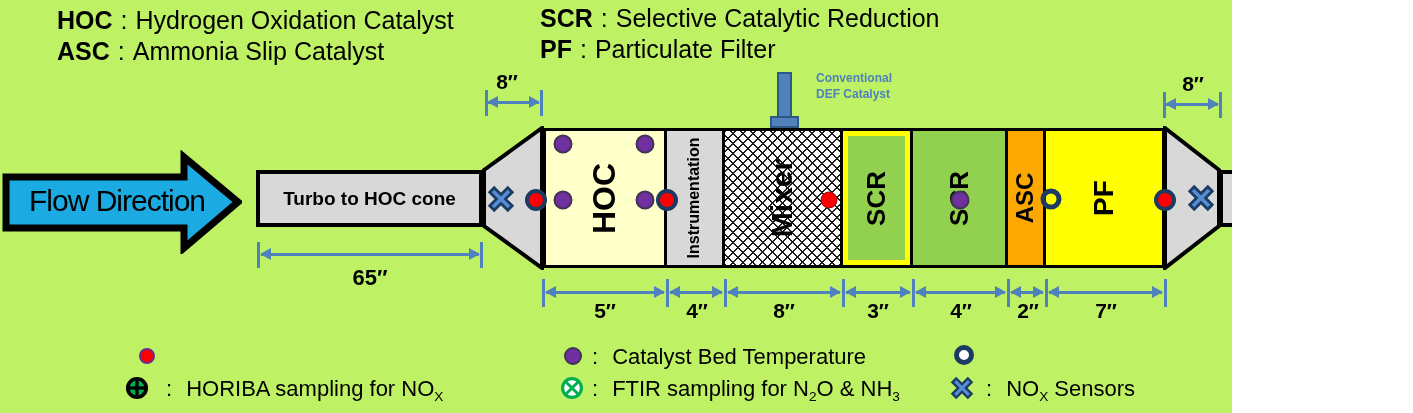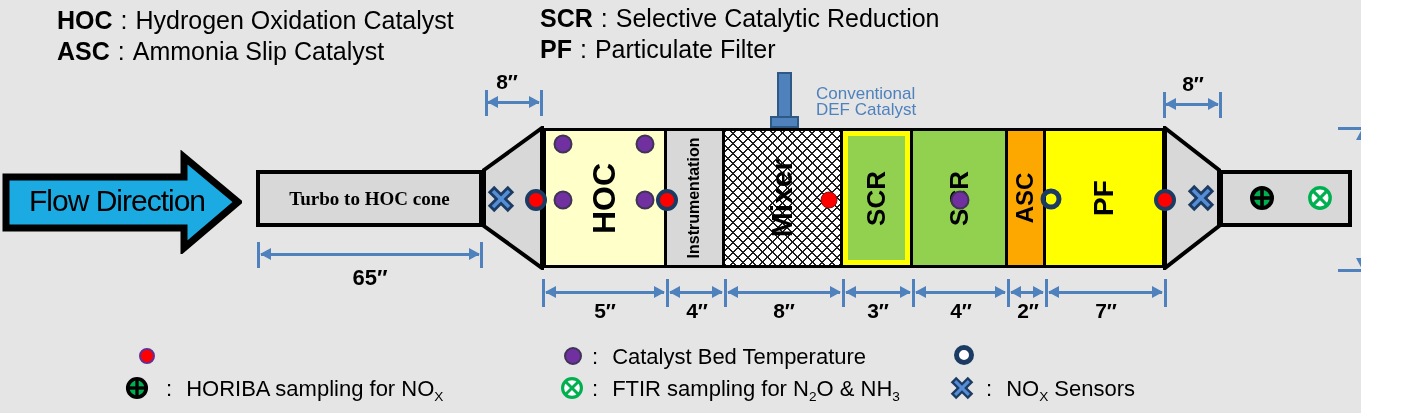--- a/index.html
+++ b/index.html
@@ -1,31 +1,31 @@
 <!DOCTYPE html>
 <html style="--flow-cyan: #1BAAE1; --dim: #4F81BD; --navy: #1C3B63; --x-blue: #558ED5; --red: #FF0000; --purple: #7030A0; --green: #00B050; --scr-green: #92D050; --pf-yellow: #FFFF00; --hl-yellow: #FFFF00; --asc-orange: #FCA800; --hoc-cream: #FFFFC9; --pipe-gray: #D8D8D8; --injector-blue: #4F81BD;"><head>
 <meta charset="utf-8">
 <style>
   html,body{margin:0;padding:0;background:#fff;}
-  .stage{position:relative;width:1361px;height:413px;background:#e5e5e5;overflow:hidden;
+  .stage{position:relative;width:1232px;height:413px;background:#bef264;overflow:hidden;
          font-family:"Liberation Sans",sans-serif;color:#000;}
 
   
   .gl{position:absolute;font-size:25px;white-space:nowrap;z-index:2;}
   .gl b{font-weight:bold;}
   .glsep{margin:0 8px;}
 
   
   .flowlabel{position:absolute;left:8px;top:184px;width:218px;text-align:center;
              font-size:30px;letter-spacing:-1px;z-index:3;}
 
   
   .pipe{position:absolute;box-sizing:border-box;background:var(--pipe-gray);
         border:4px solid #000;display:flex;align-items:center;justify-content:center;z-index:1;}
-  .pipelabel{font-size:19px;font-weight:bold;white-space:nowrap;font-family:Liberation Serif, serif;}
+  .pipelabel{font-size:19px;font-weight:bold;white-space:nowrap;}
 
   
   .sec{position:absolute;top:128px;height:140px;box-sizing:border-box;border:3px solid #000;
        display:flex;align-items:center;justify-content:center;z-index:2;}
   .seclab{transform:rotate(-90deg);font-weight:bold;white-space:nowrap;}
   .sec-hoc{background:var(--hoc-cream);}
   .sec-instr{background:var(--pipe-gray);}
   .sec-mixer{background:
       repeating-linear-gradient(45deg,#1d1d1d 0 1.4px,transparent 1.4px 7px),
       repeating-linear-gradient(-45deg,#1d1d1d 0 1.4px,transparent 1.4px 7px),#fff;}
@@ -57,21 +57,21 @@
   .dimv::before{content:"";position:absolute;top:-1px;left:-5px;
       border:6.5px solid transparent;border-top:0;border-bottom:11px solid var(--dim);}
   .dimv::after{content:"";position:absolute;bottom:-1px;left:-5px;
       border:6.5px solid transparent;border-bottom:0;border-top:11px solid var(--dim);}
   .dlab{position:absolute;font-weight:bold;font-size:21px;transform:translateX(-50%);
         white-space:nowrap;z-index:7;}
 
   
   .inj{position:absolute;background:var(--injector-blue);border:2px solid #2e5984;
        box-sizing:border-box;z-index:5;}
-  .injlabel{position:absolute;left:816px;top:86px;font-size:17px;font-weight:normal;
+  .injlabel{position:absolute;left:816px;top:70px;font-size:12px;font-weight:bold;
             color:var(--injector-blue);line-height:16px;z-index:5;white-space:nowrap;}
 
   
   .legrow{position:absolute;font-size:22px;white-space:nowrap;z-index:2;}
   .lsep{margin-right:14px;}
   sub{font-size:0.62em;}
   svg{display:block;}
 </style>
 </head>
 <body>

